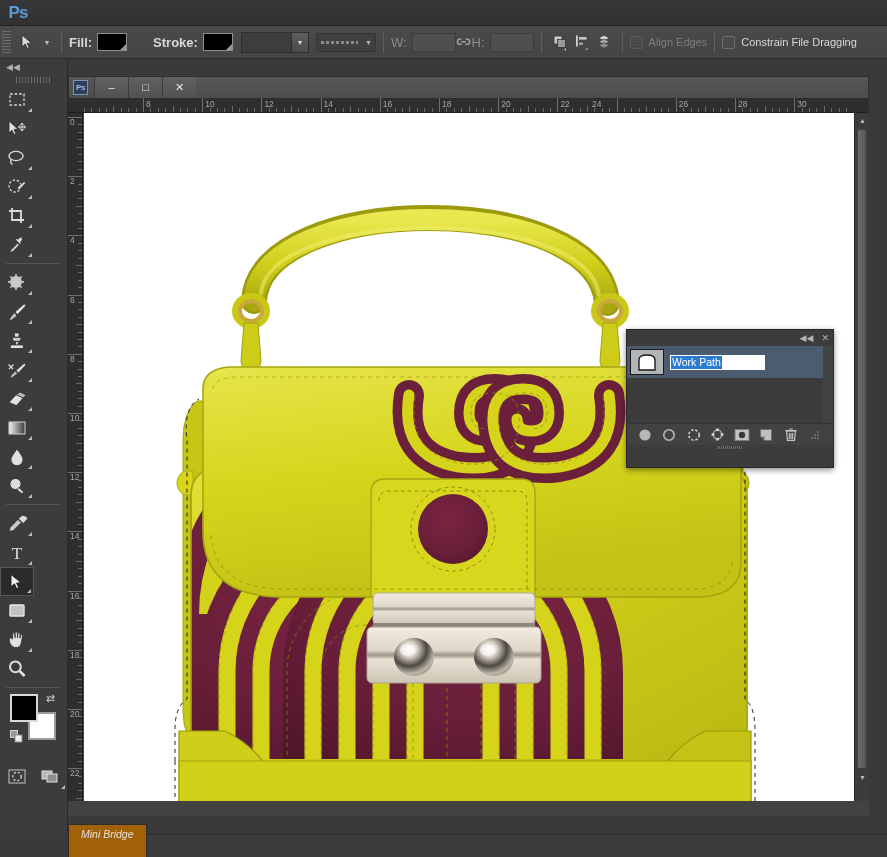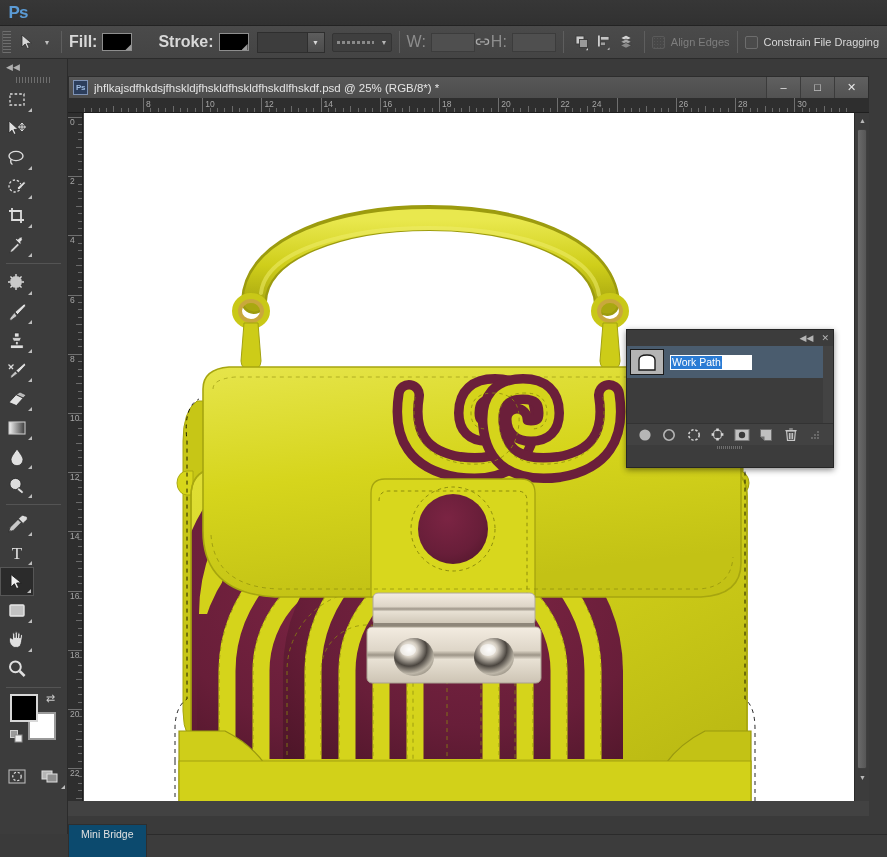--- a/index.html
+++ b/index.html
@@ -24,21 +24,21 @@
   .optionsbar{position:absolute;left:0;top:26px;width:887px;height:33px;
     background:linear-gradient(#4a4a4a,#444);border-bottom:1px solid #2b2b2b;
     display:flex;align-items:center;padding-left:2px;}
   .grip{width:9px;height:22px;margin-right:3px;
     background:repeating-linear-gradient(to bottom,#6e6e6e 0 1px,transparent 1px 3px);
     border-left:1px solid #5a5a5a;}
   .opt-tool{width:26px;height:24px;display:flex;align-items:center;justify-content:center;}
   .opt-caret{width:14px;height:24px;display:flex;align-items:center;justify-content:center;
     font-size:7px;color:#c0c0c0;}
   .vsep{width:1px;height:22px;background:#5e5e5e;margin:0 7px;}
-  .opt-label{color:#d8d8d8;font-size:16px;font-weight:bold;margin-right:5px;}
+  .opt-label{color:#d8d8d8;font-size:13px;font-weight:bold;margin-right:5px;}
   .opt-label.dim{color:#8d8d8d;font-weight:normal;}
   .swatch-box{width:30px;height:18px;background:#000;border:1px solid #8e8e8e;position:relative;}
   .swatch-box:after{content:"";position:absolute;right:0;bottom:0;width:6px;height:6px;
     background:#9a9a9a;clip-path:polygon(100% 0,100% 100%,0 100%);}
   .combo{width:68px;height:21px;background:#3d3d3d;border:1px solid #2e2e2e;display:flex;}
   .combo .cbody{flex:1;}
   .combo .carrow{width:17px;background:linear-gradient(#5d5d5d,#4b4b4b);border-left:1px solid #2e2e2e;
     display:flex;align-items:center;justify-content:center;font-size:7px;color:#d8d8d8;}
   .strokecombo{width:60px;height:19px;background:#3f3f3f;border:1px solid #343434;border-radius:2px;display:flex;align-items:center;}
   .strokecombo .line{flex:1;height:3px;margin:0 4px;background:repeating-linear-gradient(to right,#8a8a8a 0 3px,transparent 3px 5px);}
@@ -115,34 +115,34 @@
   .ptopbtn{color:#b4b4b4;font-size:9px;}
   .panel-tabs{height:21px;background:#303030;display:flex;align-items:flex-end;position:relative;}
   .ptab{height:20px;padding:0 10px;line-height:20px;color:#b0b0b0;font-size:10.5px;background:#3a3a3a;
     border-right:1px solid #2a2a2a;}
   .ptab.active{background:#4c4c4c;color:#f0f0f0;}
   .pmenu{position:absolute;right:4px;top:4px;color:#bcbcbc;font-size:10px;display:flex;gap:1px;align-items:center;}
   .panel-body{height:78px;background:#3c3c3c;padding-top:1px;position:relative;}
   .pathrow{height:32px;background:#4a5c6e;display:flex;align-items:center;padding-left:3px;}
   .paththumb{width:34px;height:26px;background:#b4b4b4;border:1px solid #1a1a1a;
     display:flex;align-items:center;justify-content:center;}
-  .pathname-edit{margin-left:6px;background:#fff;height:15px;width:82px;display:flex;align-items:center;padding:0 1px;}
+  .pathname-edit{margin-left:6px;background:#fff;height:15px;width:95px;display:flex;align-items:center;padding:0 1px;}
   .pathname-edit span{background:#2a7bd4;color:#fff;font-size:10.5px;padding:0 1px;line-height:13px;}
   .panel-scroll{position:absolute;right:0;top:1px;width:10px;height:77px;background:#434343;}
   .panel-footer{height:22px;background:#424242;border-top:1px solid #333;display:flex;align-items:center;
     justify-content:space-around;padding:0 6px;}
   .pbtn{width:17px;height:17px;display:flex;align-items:center;justify-content:center;}
   .panel-grip{height:4px;display:flex;align-items:center;justify-content:center;}
   .panel-grip i{width:26px;height:3px;background:repeating-linear-gradient(to right,#6e6e6e 0 1px,transparent 1px 2px);}
 
   
   .bottombar{position:absolute;left:68px;bottom:0;width:819px;height:23px;background:#3c3c3c;
     border-top:1px solid #2b2b2b;display:flex;align-items:flex-end;}
-  .mbtab{height:33px;padding:0 12px;line-height:19px;background:#0c4a6e;color:#e0e0e0;font-size:10.5px;
-    border:1px solid #2e2e2e;border-bottom:none;}
+  .mbtab{height:33px;padding:0 12px;line-height:19px;background:#a16207;color:#e0e0e0;font-size:10.5px;
+    border:1px solid #2e2e2e;border-bottom:none;font-style:italic;}
   .rightedge{position:absolute;right:0;top:59px;width:18px;height:775px;background:#3a3a3a;}
 
   
   svg{display:block;}
 </style>
 </head>
 <body>
 
 <div id="app">
 
@@ -423,21 +423,20 @@
       </div>
     </div>
   </div>
 
   <div class="rightedge"></div>
 
   <div class="docwin">
 
     <div class="doctitle">
       <span class="psbadge">Ps</span>
-      <span class="tname">jhflkajsdfhkdsjfhskldjfhskldfhskldfhskdlfhskdf.psd @ 25% (RGB/8*) *</span>
       <div class="winbtns">
         <div class="winbtn">–</div>
         <div class="winbtn">□</div>
         <div class="winbtn close">✕</div>
       </div>
     </div>
 
     <div class="rcorner"></div>
     <div class="rulerH" id="ruler-h">
         <div class="rtick" style="left: 75px; height: 15px; background: rgb(111, 111, 111);"></div>

